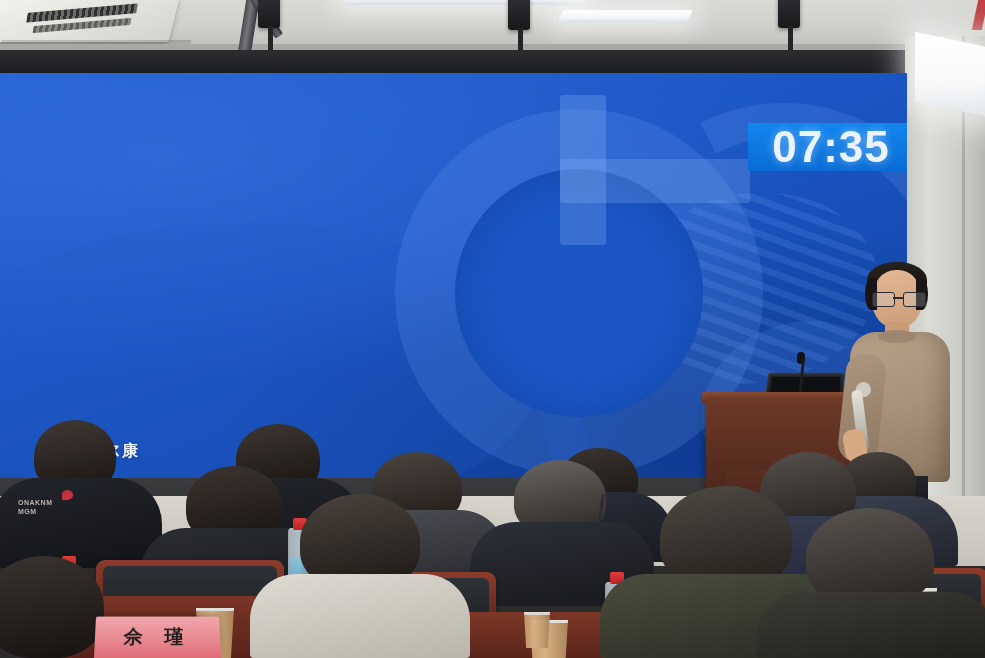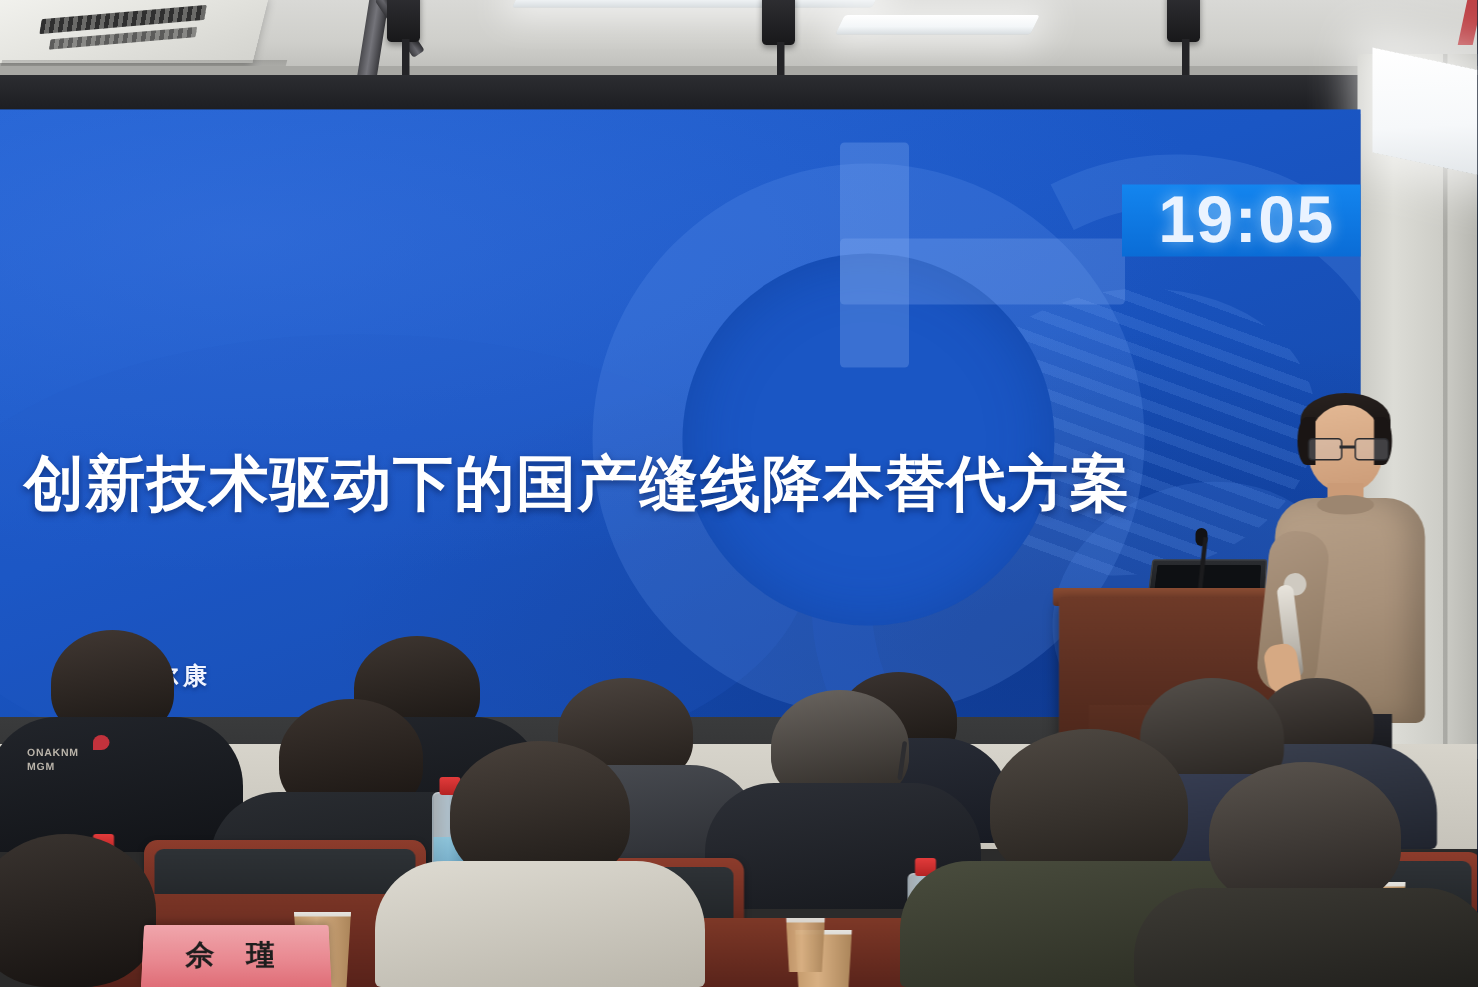--- a/index.html
+++ b/index.html
@@ -419,25 +419,24 @@
     <div class="wm-shade"></div>
     <div class="wm-ring"></div>
     <div class="wm-arc"></div>
     <div class="wm-swoosh"></div>
     <div class="wm-stripes"></div>
     <div class="wm-ring-in"></div>
     <div class="wm-bar"></div>
     <div class="wm-bar2"></div>
     <div class="wm-lobe"></div>
 
-    <div class="slide-title">创新技术驱动下的国产缝线降本替代方案</div>
     <div class="slide-sub">健适华尔康</div>
 
     <div class="clock">
-      <span>19:05</span>
+      <span>07:35</span>
     </div>
   </div>
 
   <div class="lower-dark"></div>
   <div class="wall-beige"></div>
 
   <div class="laptop">
     <div class="laptop-screen"></div>
   </div>
   <div class="mic-head"></div>

